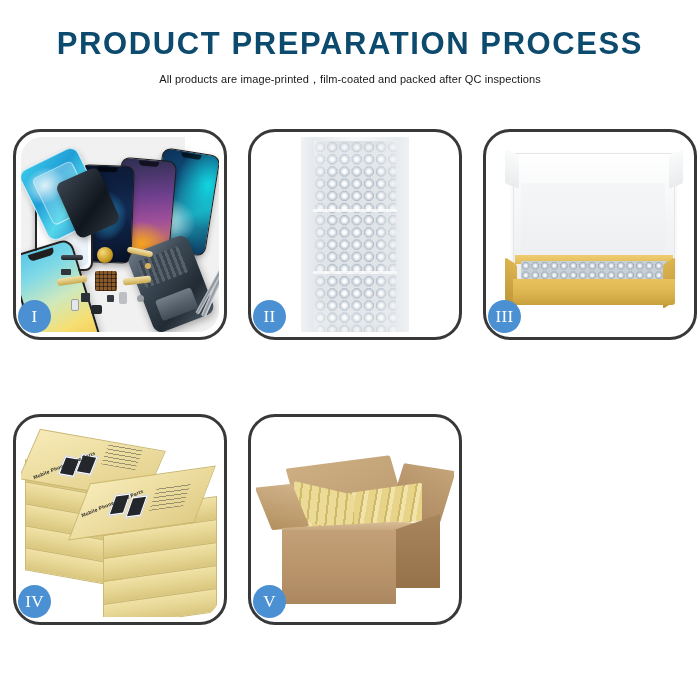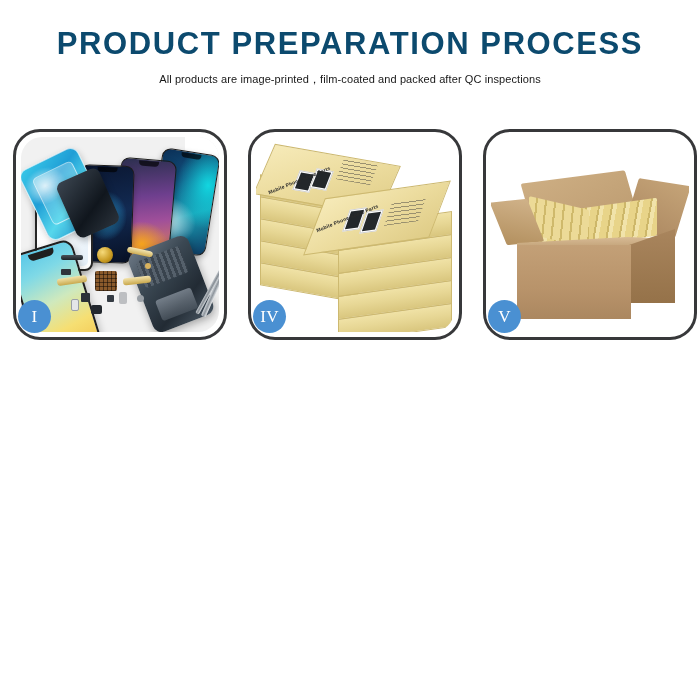--- a/index.html
+++ b/index.html
@@ -536,21 +536,49 @@
         <div class="comp sq-d"></div>
         <div class="comp sq-e"></div>
         <div class="comp sq-f"></div>
         <div class="comp sq-g"></div>
         <div class="comp sq-h"></div>
       </div>
     </div>
     <div class="badge">I</div>
   </div>
 
-
+  <div class="panel">
+    <div class="panel-inner">
+      <div class="stage">
+        <div class="p2-bg"></div>
+        <div class="bw-sheet"></div>
+        <div class="bw-bubbles"></div>
+        <div class="bw-overlay"></div>
+        <div class="bw-seam" style="top:72px"></div>
+        <div class="bw-seam" style="top:134px"></div>
+      </div>
+    </div>
+    <div class="badge">II</div>
+  </div>
+
+  <div class="panel">
+    <div class="panel-inner">
+      <div class="stage">
+        <div class="p3-bg"></div>
+        <div class="b3-lid"></div>
+        <div class="b3-inner-shadow"></div>
+        <div class="b3-tray-top"></div>
+        <div class="b3-bubble"></div>
+        <div class="b3-tray-left"></div>
+        <div class="b3-tray-right"></div>
+        <div class="b3-tray-front"></div>
+      </div>
+    </div>
+    <div class="badge">III</div>
+  </div>
 
   <div class="panel">
     <div class="panel-inner">
       <div class="stage">
         <div class="p4-bg"></div>
         <div class="stack">
           <div class="sbox sb-l sb-l5"></div>
           <div class="sbox sb-l sb-l4"></div>
           <div class="sbox sb-l sb-l3"></div>
           <div class="sbox sb-l sb-l2"></div>

